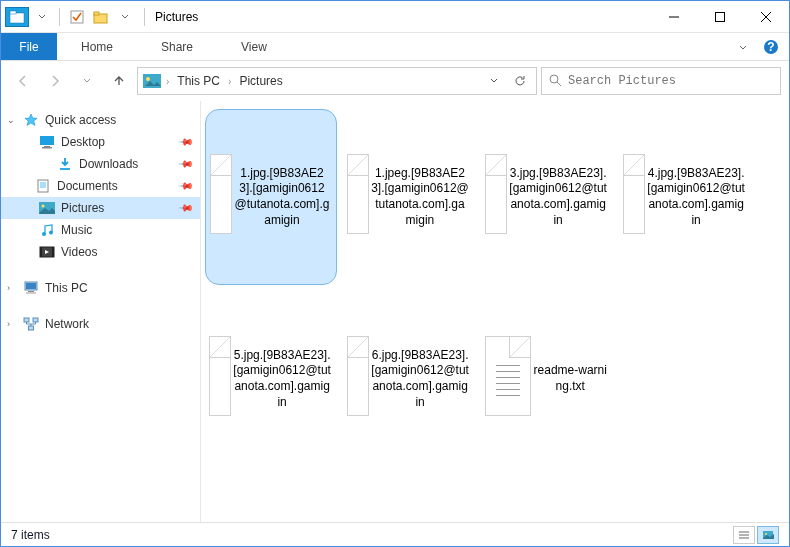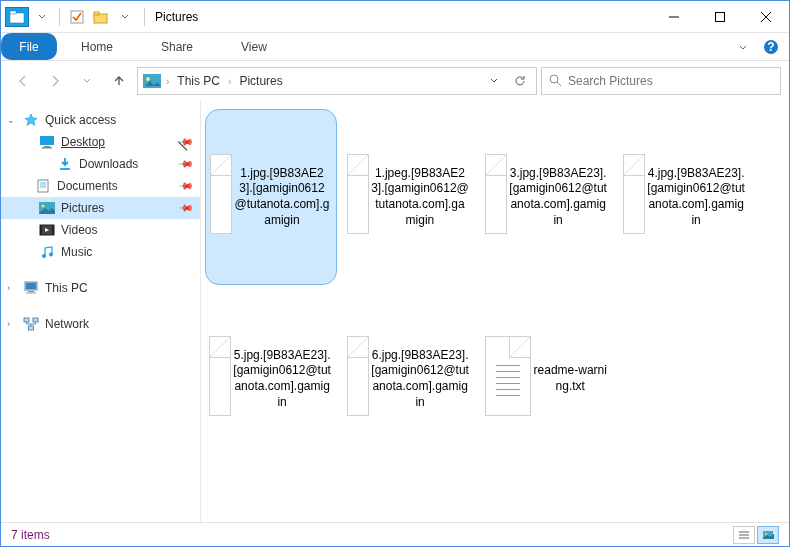--- a/index.html
+++ b/index.html
@@ -8,52 +8,52 @@
 .titlebar .qat { display:flex; align-items:center; padding:0 4px; gap:2px; }
 .titlebar .qat-folder { width:24px; height:20px; background:#1ba1e2; border:1px solid #1078b3; display:flex; align-items:center; justify-content:center; }
 .titlebar .qat-folder svg { width:16px; height:14px; }
 .titlebar .qat-item { width:22px; height:22px; display:flex; align-items:center; justify-content:center; }
 .titlebar .divider { width:1px; height:18px; background:#ccc; margin:0 4px; }
 .titlebar .title { margin-left:6px; color:#000; }
 .titlebar .spacer { flex:1; }
 .titlebar .winbtn { width:46px; height:32px; display:flex; align-items:center; justify-content:center; }
 .titlebar .winbtn svg { width:10px; height:10px; }
 .ribbon { height:28px; display:flex; align-items:stretch; border-bottom:1px solid #e1e1e1; position:relative; }
-.ribbon .filetab { width:56px; background:#1979ca; color:#fff; display:flex; align-items:center; justify-content:center;border-radius:10px; }
+.ribbon .filetab { width:56px; background:#1979ca; color:#fff; display:flex; align-items:center; justify-content:center; }
 .ribbon .rtab { padding:0 24px; display:flex; align-items:center; color:#444; }
 .ribbon .expand { margin-left:auto; width:28px; display:flex; align-items:center; justify-content:center; }
 .ribbon .help { width:24px; height:24px; margin:2px 6px 0 2px; display:flex; align-items:center; justify-content:center; }
 .addrrow { height:40px; display:flex; align-items:center; gap:4px; padding:4px 8px; }
 .navbtn { width:28px; height:28px; display:flex; align-items:center; justify-content:center; color:#888; }
 .navbtn.dis { color:#ccc; }
 .addrbar { flex:1; height:28px; border:1px solid #ccc; display:flex; align-items:center; padding:0 4px; gap:2px; }
 .addrbar .folder-ico { width:20px; height:18px; display:flex; align-items:center; justify-content:center; }
 .crumb { padding:0 4px; display:flex; align-items:center; color:#333; }
 .crumb-sep { color:#999; padding:0 2px; font-size:10px; }
 .addrbar .spacer { flex:1; }
 .addrbar .ctrl { width:24px; display:flex; align-items:center; justify-content:center; color:#555; }
 .searchbox { width:240px; height:28px; border:1px solid #ccc; display:flex; align-items:center; padding:0 6px; color:#888; gap:6px; }
-.searchbox input { border:none; outline:none; flex:1; color:#4d7c0f; background:transparent; }
+.searchbox input { border:none; outline:none; flex:1; color:#4d7c0f; background:transparent;font-family:Liberation Mono, monospace; }
 .content { display:flex; height:423px; }
 .sidebar { width:200px; border-right:1px solid #e8e8e8; padding:8px 0; overflow:hidden; }
 .side-group { margin-bottom:14px; }
 .side-item { height:22px; display:flex; align-items:center; padding:0 8px 0 20px; color:#333; gap:6px; position:relative; }
 .side-item.hdr { padding-left:22px; }
 .side-item.active { background:#cde8ff; }
 .side-item .caret { position:absolute; left:6px; color:#666; font-size:9px; }
 .side-item .pin { margin-left:auto; color:#888; transform:rotate(45deg); font-size:10px; }
 .ico { width:16px; height:16px; display:inline-flex; align-items:center; justify-content:center; }
 .filearea { flex:1; padding:8px 4px; display:flex; flex-wrap:wrap; align-content:flex-start; gap:6px 6px; overflow:auto; }
 .fileitem { width:132px; height:176px; display:flex; flex-direction:row; align-items:center; padding:4px;border-radius:14px; }
 .fileitem.selected { background:#cde8ff; border:1px solid #7ab8e8; }
 .fileitem .thumb { width:64px; height:80px; background:#fff; border:1px solid #d0d0d0; position:relative; margin-bottom:6px; }
 .fileitem .thumb::before { content:""; position:absolute; right:0; top:0; width:20px; height:20px; background:linear-gradient(135deg,transparent 48%,#ddd 50%,#fff 52%); border-left:1px solid #d0d0d0; border-bottom:1px solid #d0d0d0; }
 .fileitem.txt .thumb::after { content:""; position:absolute; left:10px; right:10px; top:28px; bottom:14px; background:repeating-linear-gradient(#999,#999 1px,transparent 1px,transparent 6px); }
 .fileitem .fname { text-align:center; color:#000; word-break:break-all; line-height:1.3; padding:0 2px; }
-.status { position:absolute; bottom:0; left:0; right:0; height:24px; border-top:1px solid #e1e1e1; display:flex; align-items:center; padding:0 10px; color:#701a75; background:#fff; }
+.status { position:absolute; bottom:0; left:0; right:0; height:24px; border-top:1px solid #e1e1e1; display:flex; align-items:center; padding:0 10px; color:#0f172a; background:#fff; }
 .status .spacer { flex:1; }
 .status .viewbtn { width:22px; height:18px; border:1px solid #ccc; margin-left:2px; display:flex; align-items:center; justify-content:center; }
 .status .viewbtn.active { background:#cde8ff; border-color:#7ab8e8; }
 </style>
 </head>
 <body>
 
 <div class="titlebar">
   <div class="qat">
     <div class="qat-folder">
@@ -185,21 +185,21 @@
       <div class="side-item hdr">
         <span class="caret">⌄</span>
         <span class="ico">
             <svg width="14" height="14" viewBox="0 0 14 14">
               <path d="M7 1 L8.8 5 L13 5.3 L9.8 8 L11 12.5 L7 10 L3 12.5 L4.2 8 L1 5.3 L5.2 5 Z" fill="#4fc3f7" stroke="#0288d1" stroke-width="0.5"></path>
             </svg>
           </span>
         <span>Quick access</span>
       </div>
       <div id="qa-items">
-          <div class="side-item" style="padding-left: 38px; text-decoration: underline;">
+          <div class="side-item" style="padding-left: 38px;">
             <span class="ico">
               <svg width="16" height="14" viewBox="0 0 16 14">
                 <rect x="1" y="1" width="14" height="9" fill="#1ba1e2"></rect>
                 <rect x="5" y="11" width="6" height="1" fill="#888"></rect>
                 <rect x="3" y="12" width="10" height="1.5" fill="#888"></rect>
               </svg>
             </span>
             <span>Desktop</span>
             <span class="pin">📌</span>
           </div>
@@ -231,38 +231,38 @@
                 <rect x="0" y="0" width="16" height="12" fill="#3fa9c9"></rect>
                 <circle cx="4" cy="4" r="1.5" fill="#ffe066"></circle>
                 <path d="M1 10 L6 6 L10 9 L13 6 L16 9 L16 12 L0 12 Z" fill="#2d7a94"></path>
               </svg>
             </span>
             <span>Pictures</span>
             <span class="pin">📌</span>
           </div>
           <div class="side-item" style="padding-left: 38px;">
             <span class="ico">
+              <svg width="14" height="14" viewBox="0 0 14 14">
+                <path d="M5 11 L5 3 L12 2 L12 9" stroke="#1ba1e2" stroke-width="1.2" fill="none"></path>
+                <circle cx="4" cy="11" r="2" fill="#1ba1e2"></circle>
+                <circle cx="11" cy="9.5" r="2" fill="#1ba1e2"></circle>
+              </svg>
+            </span>
+            <span>Music</span>
+          </div>
+          <div class="side-item" style="padding-left: 38px;">
+            <span class="ico">
               <svg width="16" height="12" viewBox="0 0 16 12">
                 <rect x="1" y="1" width="14" height="10" fill="#444" stroke="#222"></rect>
                 <rect x="1" y="1" width="2" height="10" fill="#222"></rect>
                 <rect x="13" y="1" width="2" height="10" fill="#222"></rect>
                 <path d="M6 4 L10 6 L6 8 Z" fill="#fff"></path>
               </svg>
             </span>
             <span>Videos</span>
-          </div>
-          <div class="side-item" style="padding-left: 38px;">
-            <span class="ico">
-              <svg width="14" height="14" viewBox="0 0 14 14">
-                <path d="M5 11 L5 3 L12 2 L12 9" stroke="#1ba1e2" stroke-width="1.2" fill="none"></path>
-                <circle cx="4" cy="11" r="2" fill="#1ba1e2"></circle>
-                <circle cx="11" cy="9.5" r="2" fill="#1ba1e2"></circle>
-              </svg>
-            </span>
-            <span>Music</span>
           </div>
         </div>
     </div>
     <div class="side-group">
       <div class="side-item hdr">
         <span class="caret">›</span>
         <span class="ico">
             <svg width="16" height="14" viewBox="0 0 16 14">
               <rect x="2" y="1" width="12" height="8" fill="#bcd9f2" stroke="#5a8db8"></rect>
               <rect x="3" y="2" width="10" height="6" fill="#3a84c4"></rect>

